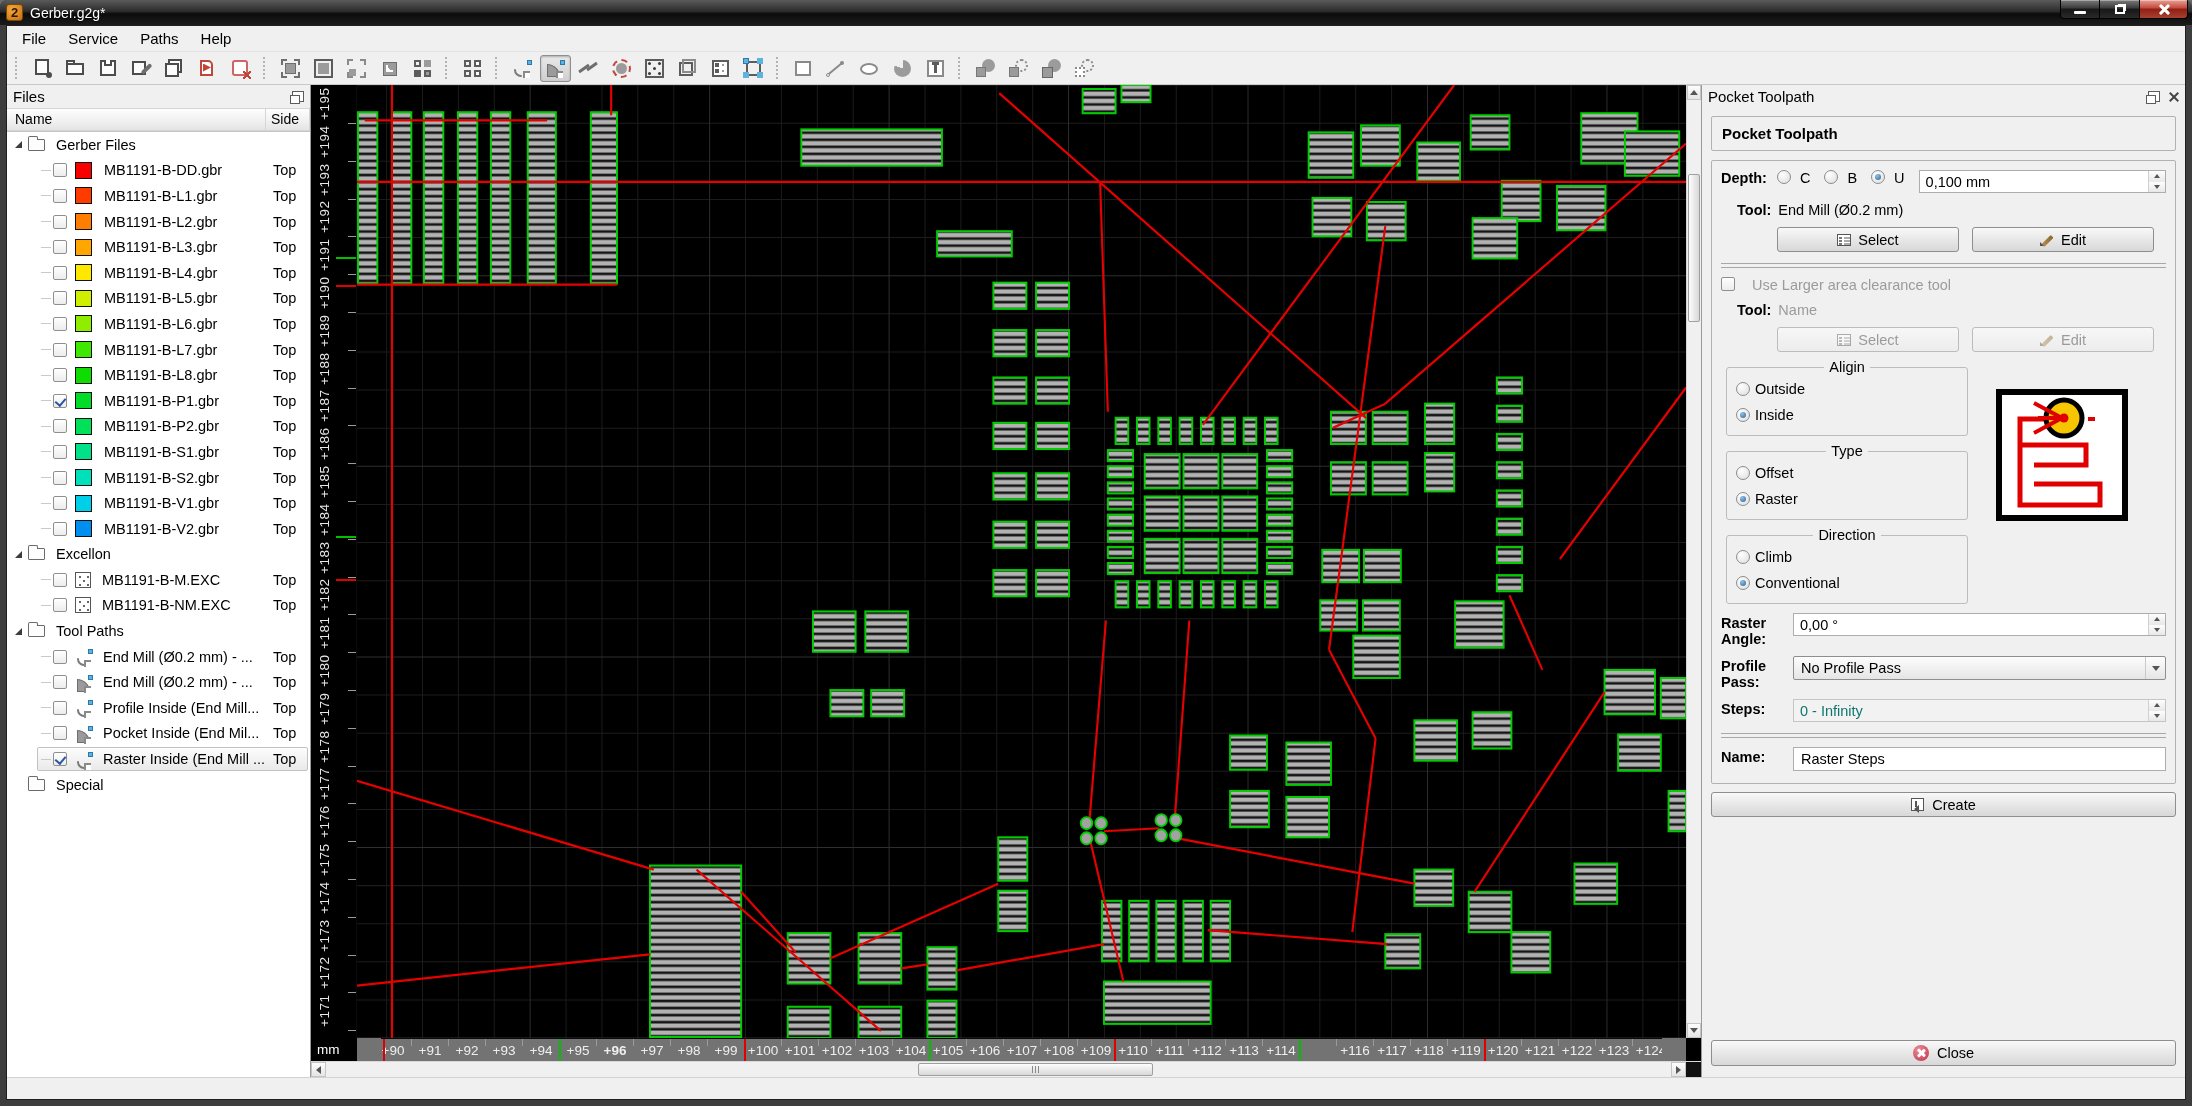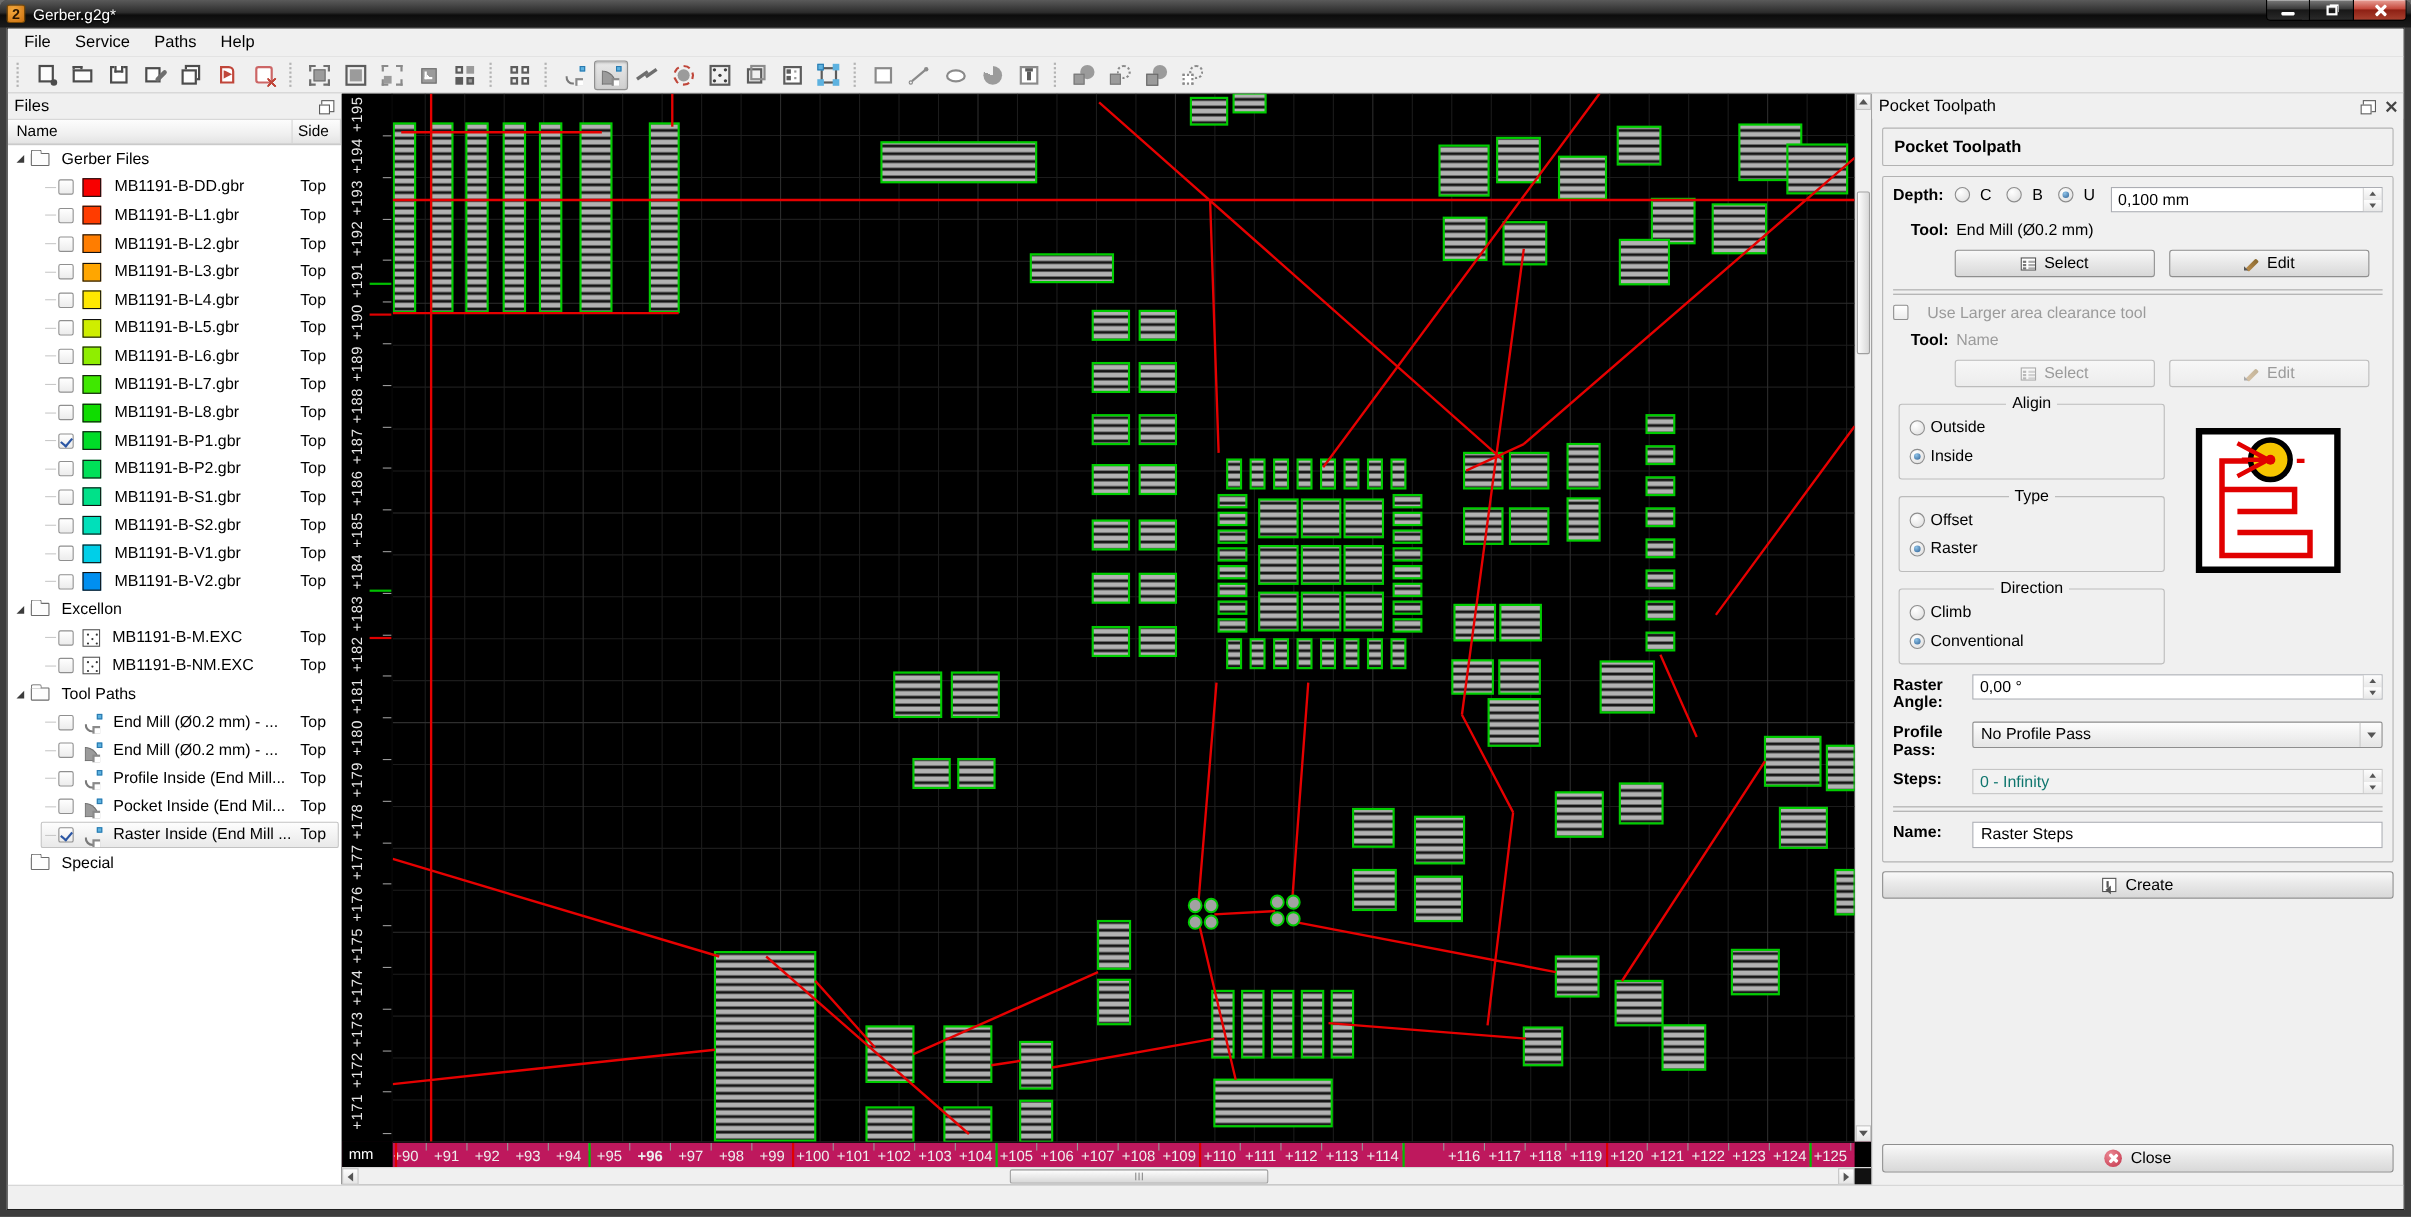--- a/index.html
+++ b/index.html
@@ -134,21 +134,21 @@
   
   #vscroll{flex:0 0 15px;background:#f0f0f0;border-left:1px solid #d5d5d5;display:flex;flex-direction:column;}
   .sbtn{flex:0 0 15px;display:flex;align-items:center;justify-content:center;background:linear-gradient(#fdfdfd,#e5e5e5);border:1px solid #c5c5c5;}
   .tri{width:0;height:0;}
   .tri.up{border-left:4px solid transparent;border-right:4px solid transparent;border-bottom:5px solid #555;}
   .tri.down{border-left:4px solid transparent;border-right:4px solid transparent;border-top:5px solid #555;}
   .tri.left{border-top:4px solid transparent;border-bottom:4px solid transparent;border-right:5px solid #555;}
   .tri.right{border-top:4px solid transparent;border-bottom:4px solid transparent;border-left:5px solid #555;}
   #vtrack{flex:1;position:relative;}
   #vthumb{position:absolute;left:1px;right:1px;top:8%;height:16%;background:linear-gradient(90deg,#fdfdfd,#d8d8d8);border:1px solid #9f9f9f;border-radius:2px;}
-  #hrulerrow{flex:0 0 23px;display:flex;background:#be185d;}
+  #hrulerrow{flex:0 0 23px;display:flex;background:#737373;gap:24px;}
   #hcorner{flex:0 0 46px;color:#fff;font-size:13.5px;padding:4px 0 0 6px;background:#000;}
   #hruler{flex:1;position:relative;overflow:hidden;border-top:1px solid #0a0a0a;}
   .hlabel{position:absolute;top:4px;width:40px;text-align:center;color:#eee;font-size:13.5px;}
   .htick{position:absolute;top:0;width:1px;height:7px;background:#9a9a9a;}
   .hmark{position:absolute;top:0;bottom:0;width:2px;}
   #hruler-right{flex:0 0 15px;background:#000;}
   #hscrollrow{flex:0 0 16px;display:flex;background:#f0f0f0;border-top:1px solid #d9d9d9;}
   #htrack{flex:1;position:relative;}
   #hthumb{position:absolute;top:1px;bottom:1px;left:44%;width:17.5%;background:linear-gradient(#fdfdfd,#d8d8d8);border:1px solid #9f9f9f;border-radius:2px;display:flex;align-items:center;justify-content:center;gap:2px;}
   #hthumb i{width:1px;height:7px;background:#8a8a8a;display:block;}

